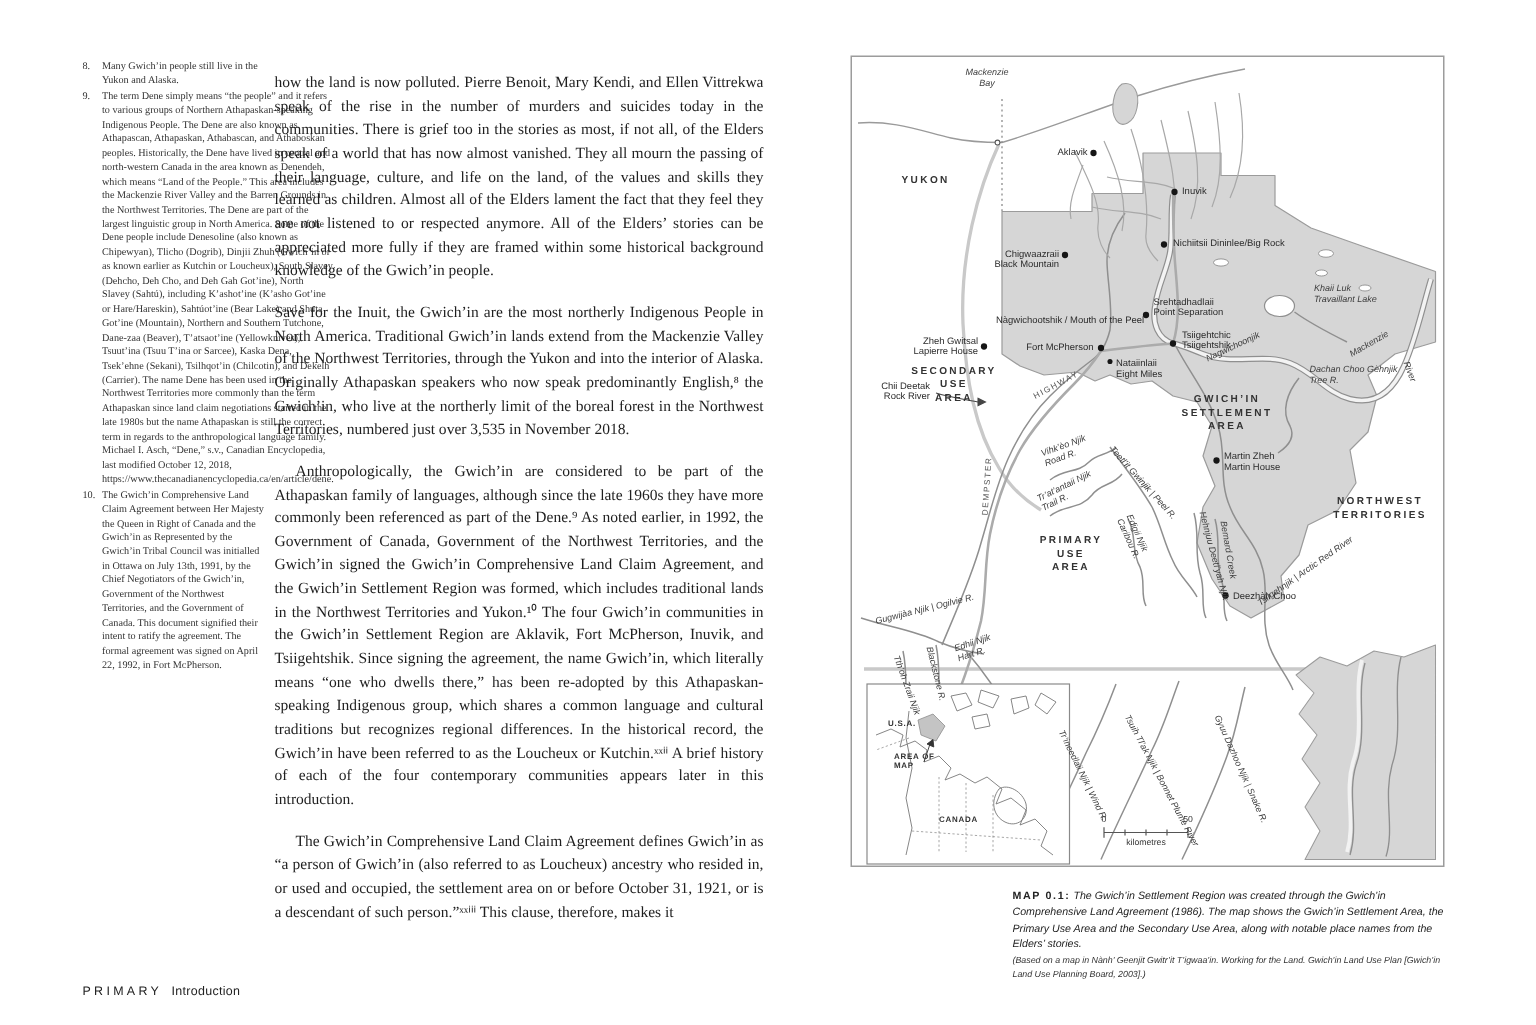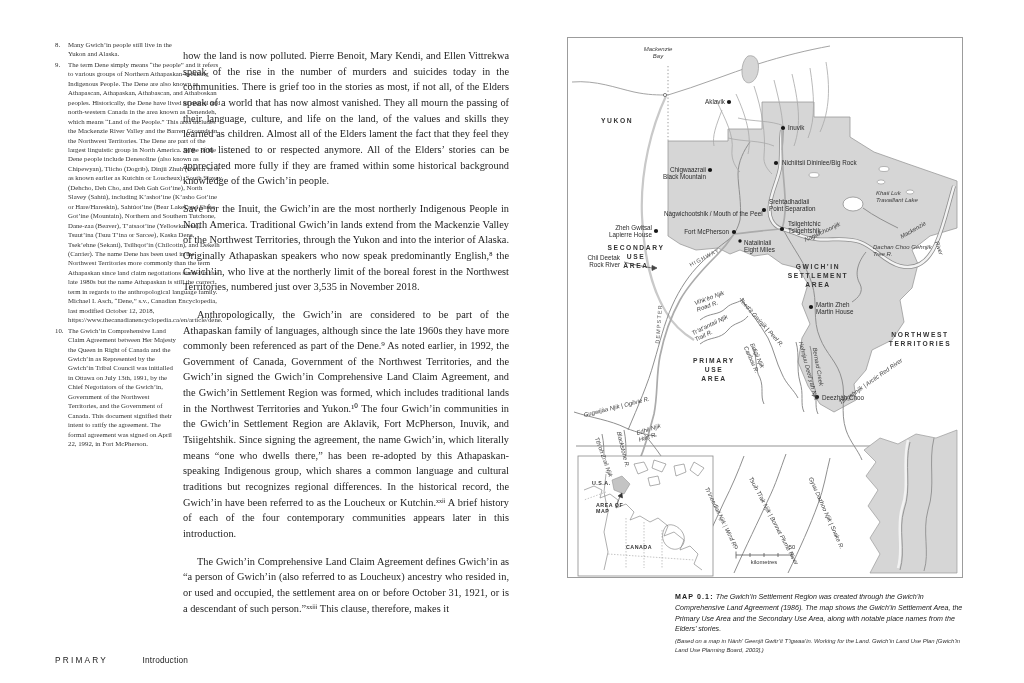--- a/index.html
+++ b/index.html
@@ -19,21 +19,21 @@
             font-size:10.35px;line-height:15.65px;text-align:justify;color:#1e1e1e;}
   .main-col p{margin:12px;}
   .main-col p.indent{text-indent:14px;}
   .section-heading{font-family:"Liberation Sans",sans-serif;font-size:10px;
             font-weight:700;color:#111;margin:22px 0 16px 0;letter-spacing:.2px;}
 
   
   .folio{position:absolute;left:55px;top:655px;font-family:"Liberation Sans",sans-serif;
          font-size:8.3px;color:#222;}
   .folio-num{letter-spacing:2.2px;}
-  .folio-sec{margin-left:32px;letter-spacing:.2px;}
+  .folio-sec{margin-left:4px;letter-spacing:.2px;}
 
   
   .map-figure{position:absolute;left:567px;top:37px;width:396px;height:541px;
               background:#fff;border:1px solid #9c9c9c;box-sizing:border-box;}
   .map-figure svg{position:absolute;left:0;top:0;}
   #map-labels{position:absolute;inset:0;pointer-events:none;}
   .mlabel{position:absolute;font-family:"Liberation Sans",sans-serif;font-size:6.3px;
           line-height:7.3px;color:#2b2b2b;white-space:pre-line;transform-origin:left center;}
   .mlabel.water{font-style:italic;color:#3c3c3c;font-size:6px;}
   .mlabel.region{font-weight:700;letter-spacing:1.6px;font-size:6.7px;color:#333;line-height:9.2px;}

